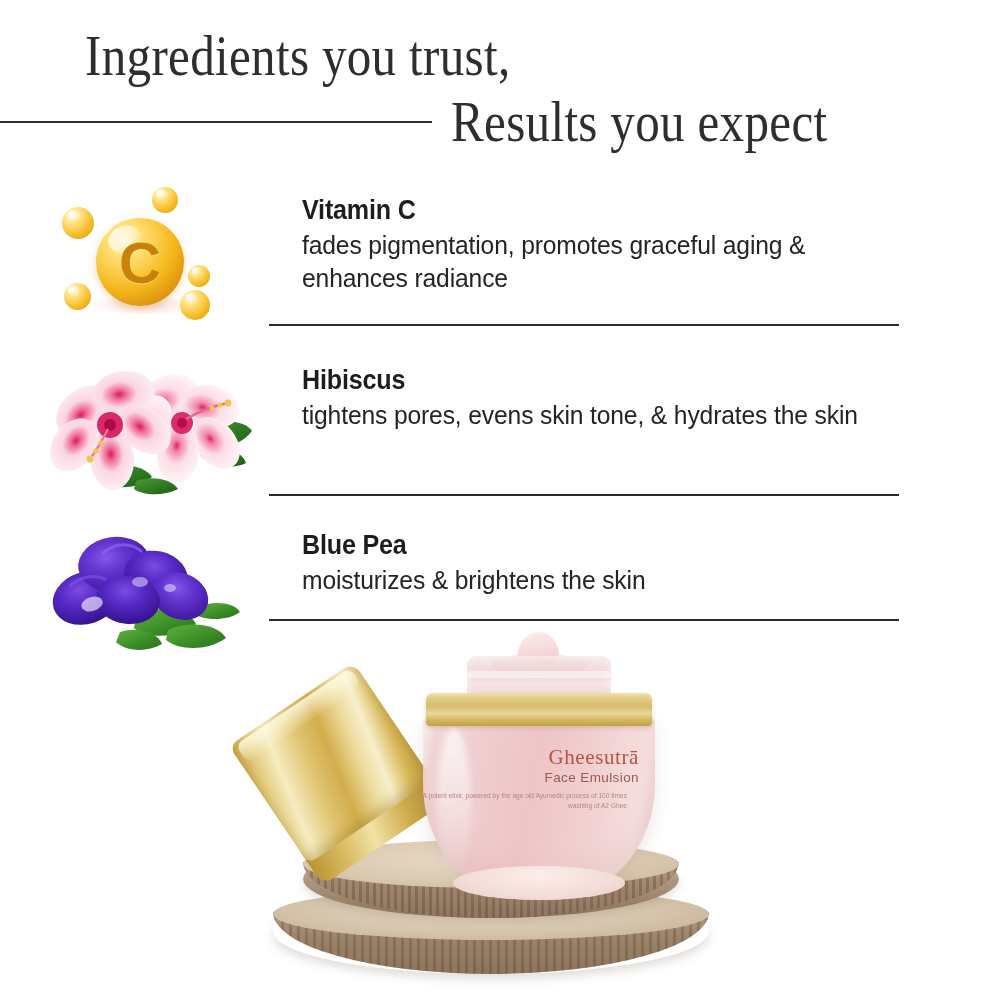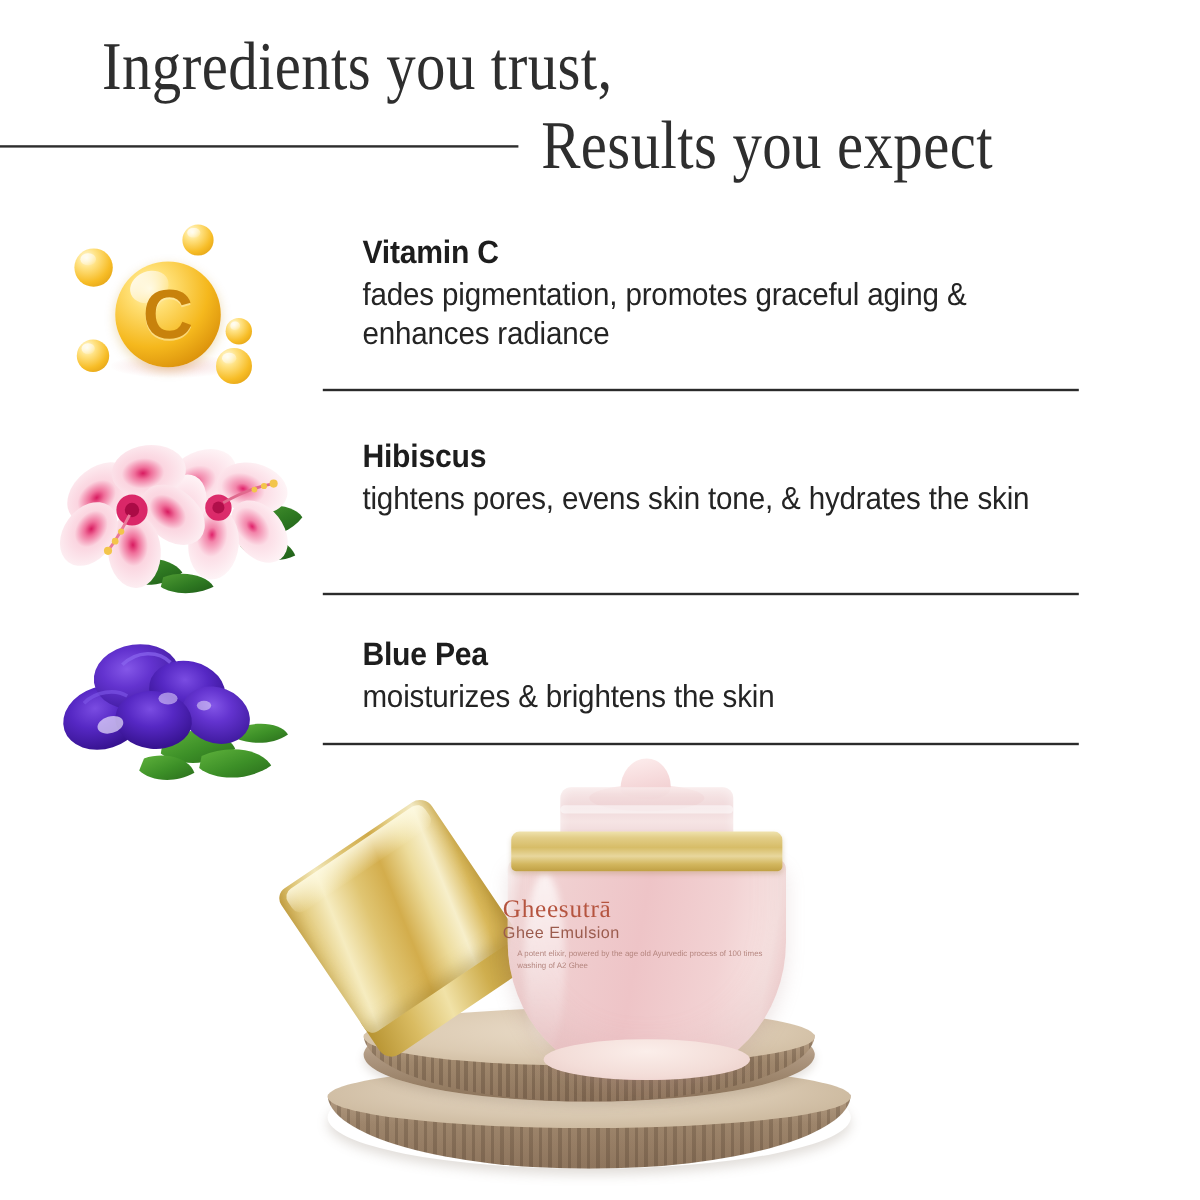--- a/index.html
+++ b/index.html
@@ -307,23 +307,23 @@
     position:absolute;
     left:0; top:10px;
     width:96px; height:22px;
     border-radius:50%;
     background:linear-gradient(180deg,#fbe8e8 0%,#f4d6d7 55%,#ecc6c8 100%);
   }
 
   
   #label{
     position:absolute;
-    left:164px; top:110px;
+    left:152px; top:110px;
     width:232px;
-    text-align:left;
+    text-align:right;
     pointer-events:none;
   }
   #brand-name{
     font-family:"Liberation Serif", serif;
     font-size:21px;
     color:#b5543f;
     letter-spacing:0.6px;
     line-height:1.05;
   }
   #product-type{
@@ -519,19 +519,19 @@
       <div id="jar-neck"></div>
       <div id="jar-neck-ring"></div>
       <div id="jar-body"></div>
       <div id="jar-base-sheen"></div>
       <div id="jar-body-gloss"></div>
       <div id="jar-gold-band"></div>
     </div>
 
     <div id="label">
       <div id="brand-name">Gheesutrā</div>
-      <div id="product-type">Ghee Emulsion</div>
+      <div id="product-type">Face Emulsion</div>
       <div id="label-fine">A potent elixir, powered by the age old Ayurvedic process of 100 times washing of A2 Ghee</div>
     </div>
 
   </div>
 
 </div>
 
 </body></html>

